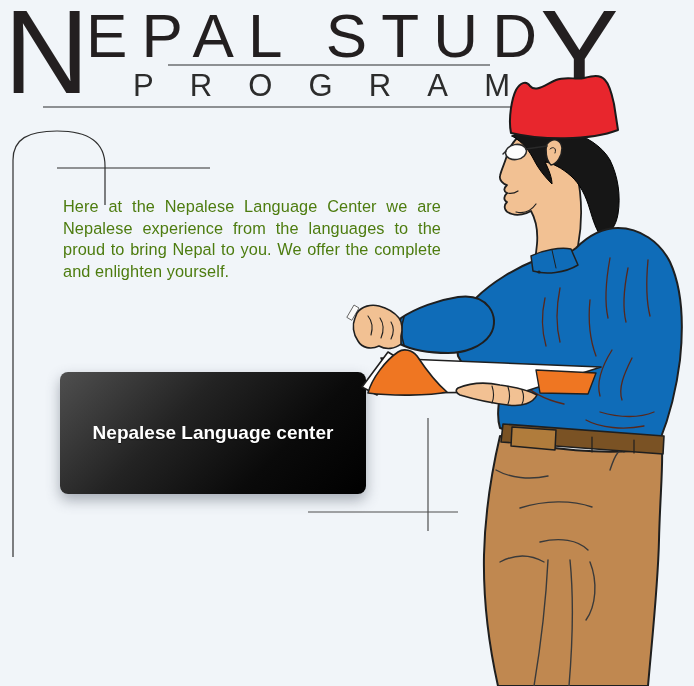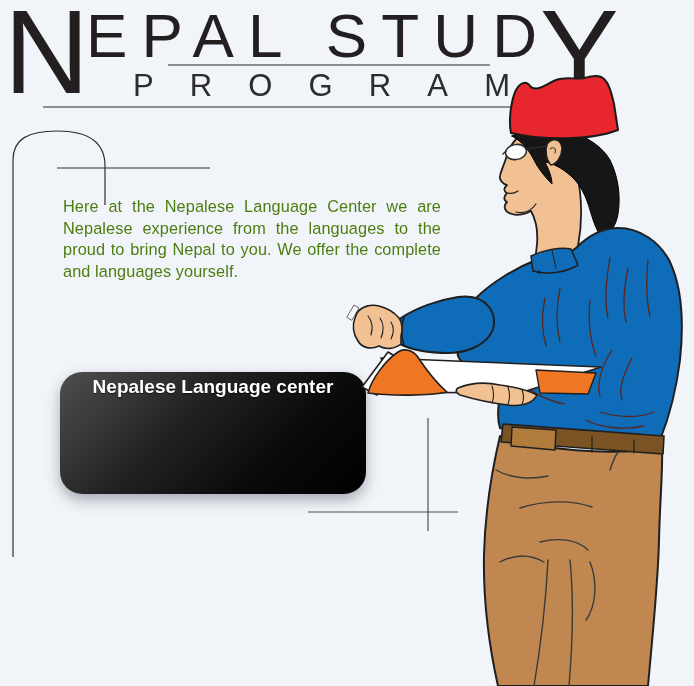--- a/index.html
+++ b/index.html
@@ -19,24 +19,24 @@
     position:absolute; left:63px; top:196px; width:378px;
     color:#4d7c0f; font-size:16.3px; line-height:21.6px;
     letter-spacing:0.1px;
   }
   .intro .ln  { text-align:justify; text-align-last:justify; white-space:nowrap; }
   .intro .ln.last { text-align:left; text-align-last:left; }
 
   
   .card {
     position:absolute; left:60px; top:372px; width:306px; height:122px;
-    border-radius:22px;
+    border-radius:8px;
     background:linear-gradient(135deg,#4f4f4f 0%,#232323 38%,#0a0a0a 70%,#000 100%);
     box-shadow:0 6px 14px rgba(70,80,95,0.45);
-    display:flex; flex-direction:row; justify-content:center;
+    display:flex; flex-direction:column; justify-content:center;
     text-align:center; color:#fff; font-weight:bold;
     font-size:19px; line-height:30px;
   }
   .card .cline { text-shadow:0 1px 1px rgba(0,0,0,.6); }
 </style>
 </head>
 <body>
 
 <div class="page">
 
@@ -48,21 +48,21 @@
       <text x="133" y="96" font-size="31" textLength="377" lengthAdjust="spacing" fill="#2c2c2c">PROGRAM</text>
     </g>
     <line x1="168" y1="65" x2="490" y2="65" stroke="#8d9093" stroke-width="2"></line>
     <line x1="43" y1="107" x2="521" y2="107" stroke="#8d9093" stroke-width="2"></line>
   </svg>
 
   <div class="intro">
     <div class="ln">Here at the Nepalese Language Center we are</div>
     <div class="ln">Nepalese experience from the languages to the</div>
     <div class="ln">proud to bring Nepal to you. We offer the complete</div>
-    <div class="ln last">and languages yourself.</div>
+    <div class="ln last">and enlighten yourself.</div>
   </div>
 
   <div class="card">
     <div class="cline">Nepalese Language center</div>
   </div>
 
   <svg class="layer" viewBox="0 0 694 686">
 
     <g fill="none" stroke="#2f2f2f" stroke-width="1.2">
       <path d="M13,557 L13,160 C13,139 28,131 57,131 C90,131 105,143 105,166 L105,205"></path>

